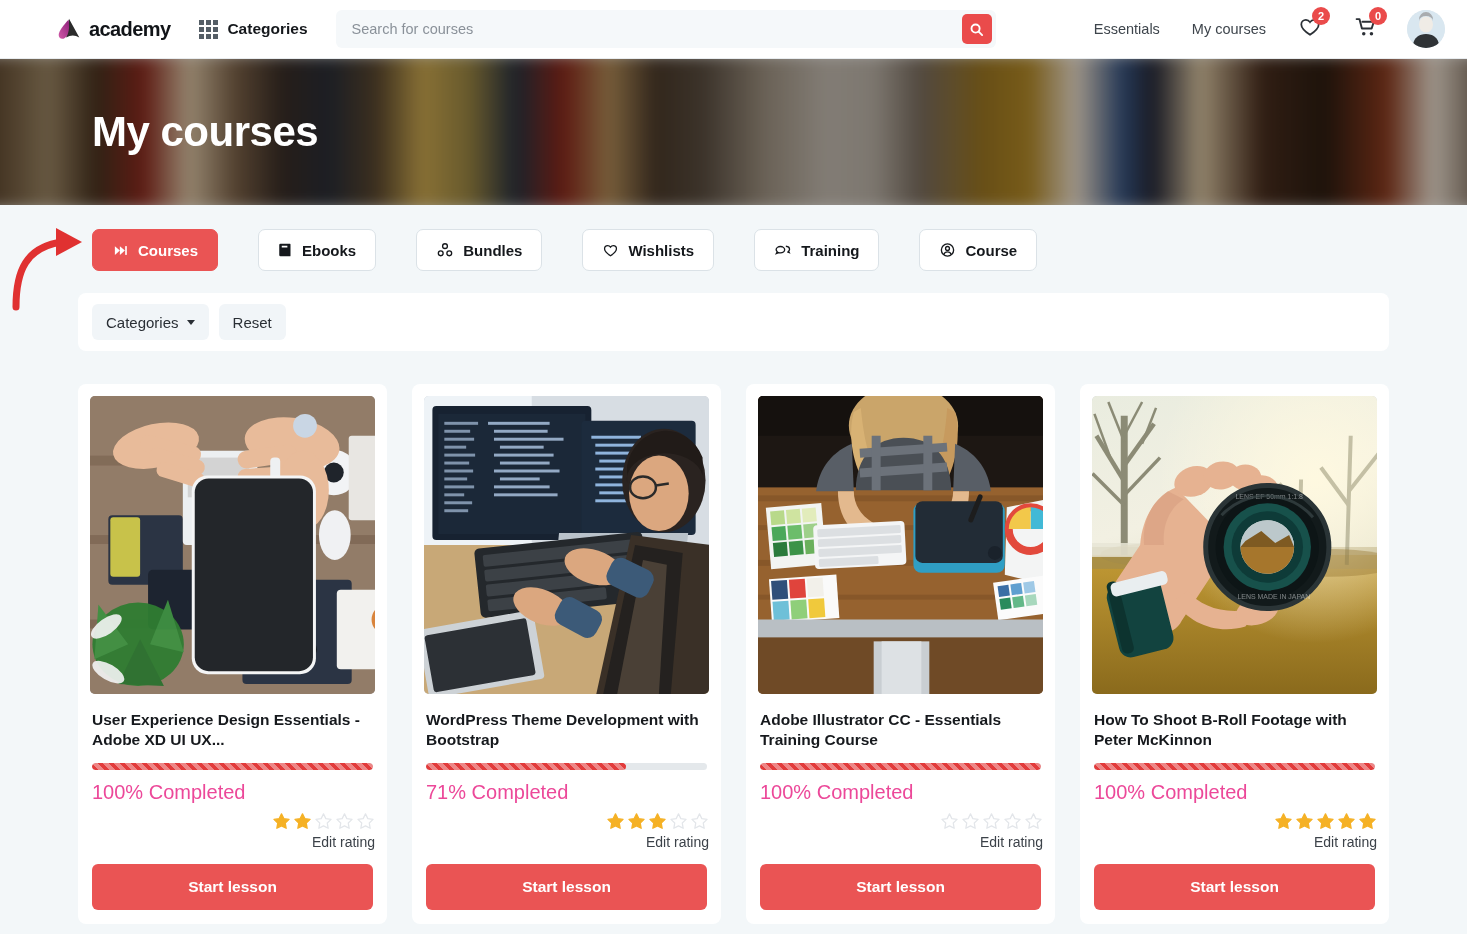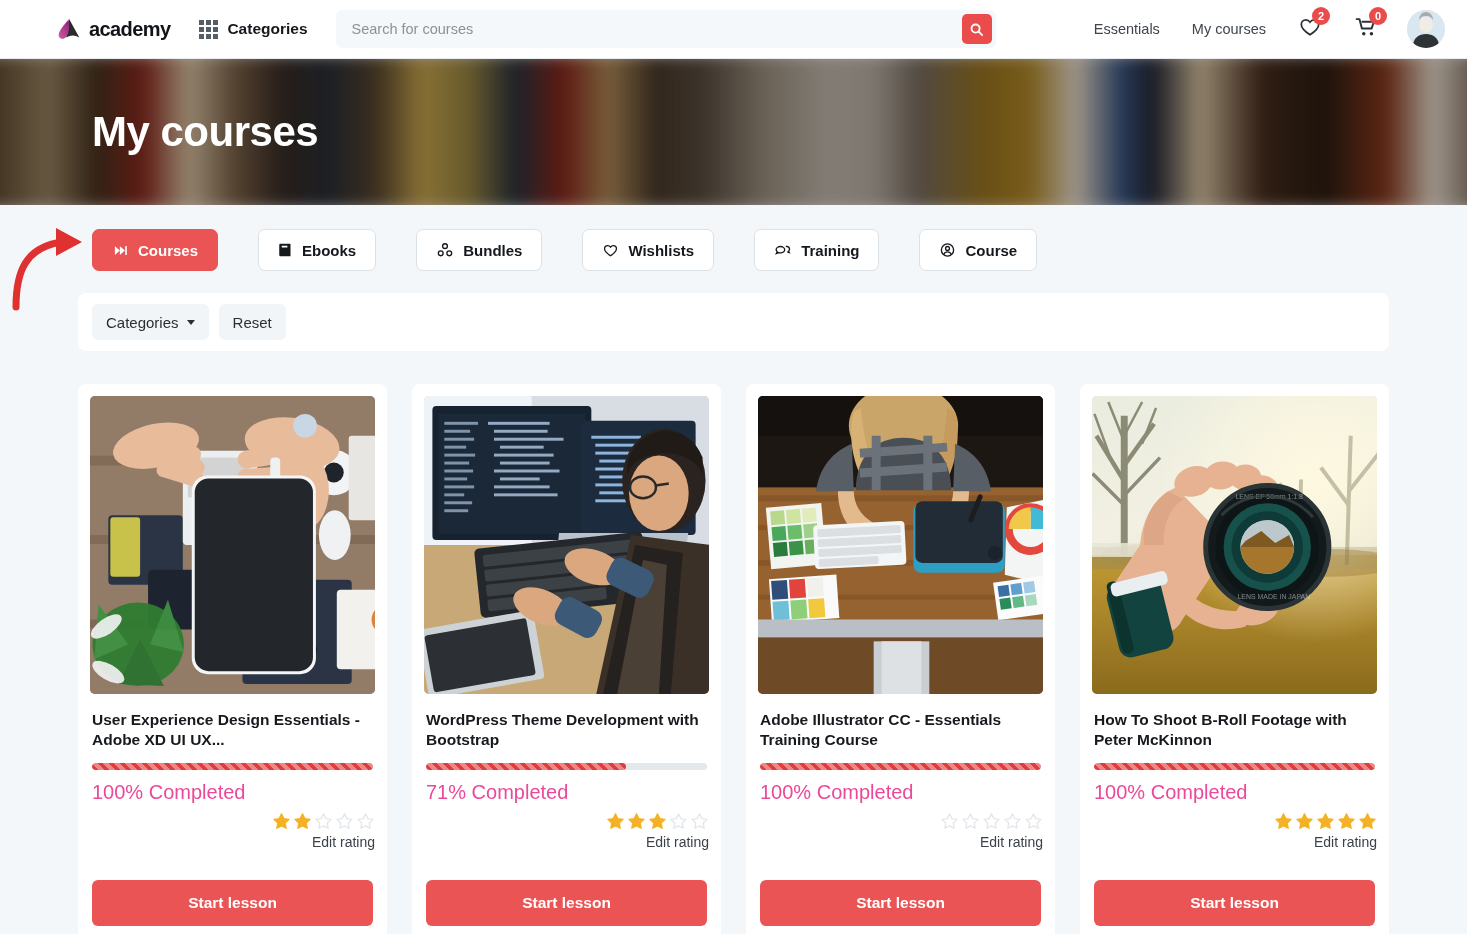--- a/index.html
+++ b/index.html
@@ -190,21 +190,21 @@
   }
   .pct { margin: 11px 0 0 2px; font-size: 20px; color: #ec4899; }
   .rating-row {
     margin-top: 8px; display: flex; flex-direction: column; align-items: flex-end;
   }
   .stars { display: flex; gap: 2px; cursor: pointer; }
   .edit-rating {
     margin-top: 3px; font-size: 14px; color: #3c4249; cursor: pointer;
   }
   .start-btn {
-    margin: 30px 2px 0 2px; height: 46px; border: none; border-radius: 6px;
+    margin: 14px 2px 0 2px; height: 46px; border: none; border-radius: 6px;
     background: #ea5454; color: #ffffff; font-size: 15.5px; font-weight: 700;
     cursor: pointer; font-family: "Liberation Sans", sans-serif;
   }
 </style>
 </head>
 <body>
 
 <div class="header">
   <div class="logo-wrap">
     <svg class="logo-mark" viewBox="0 0 32 32">

